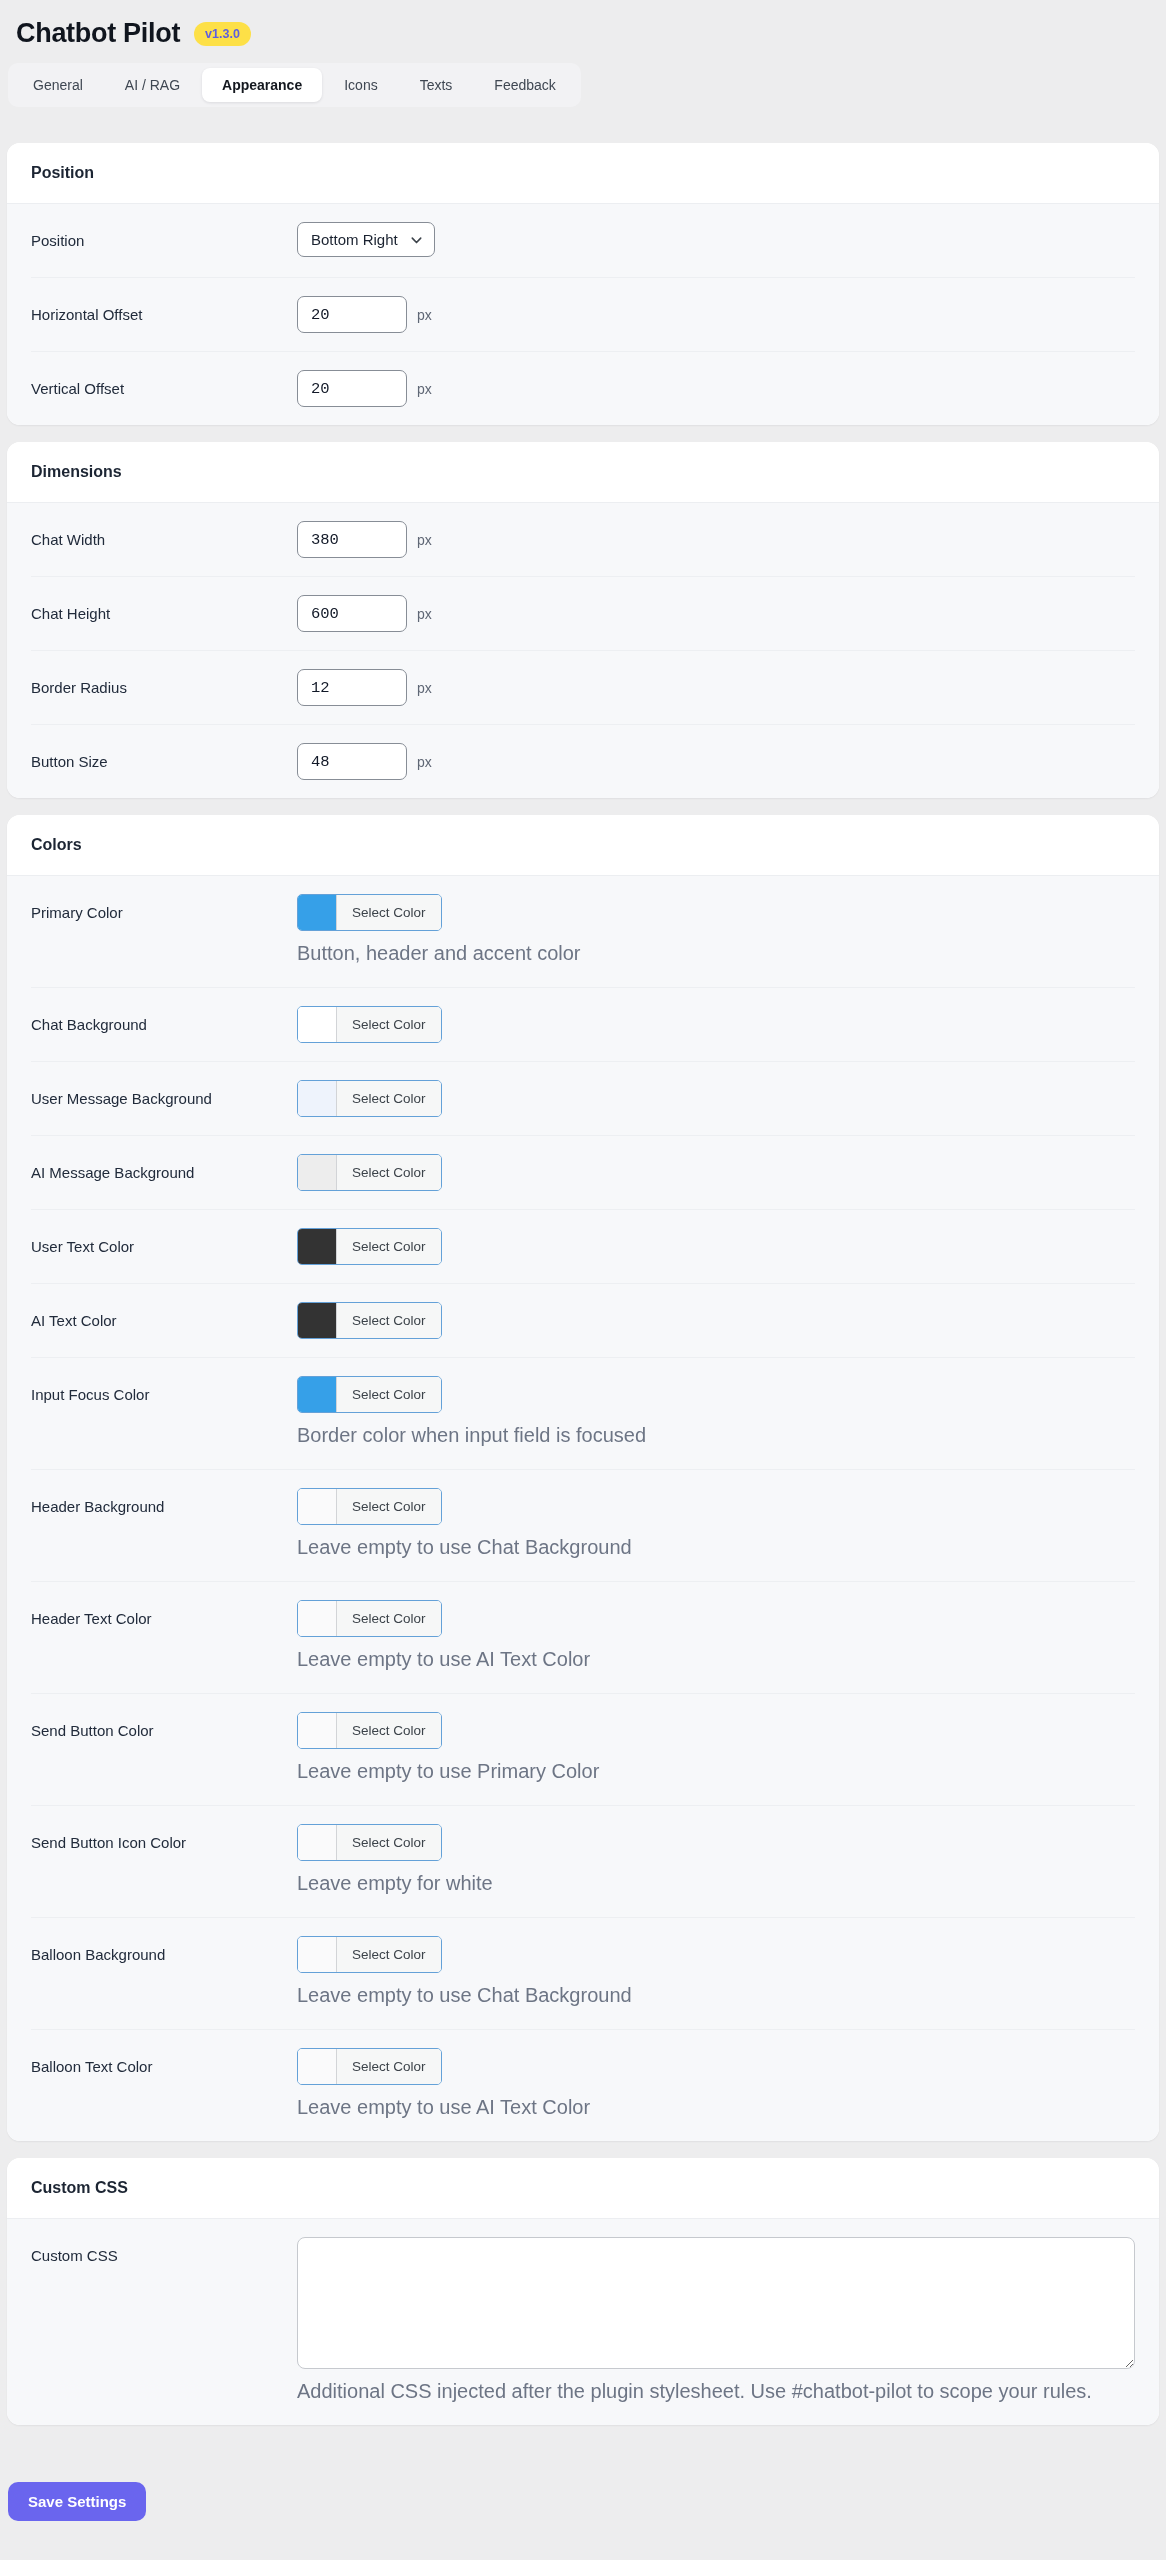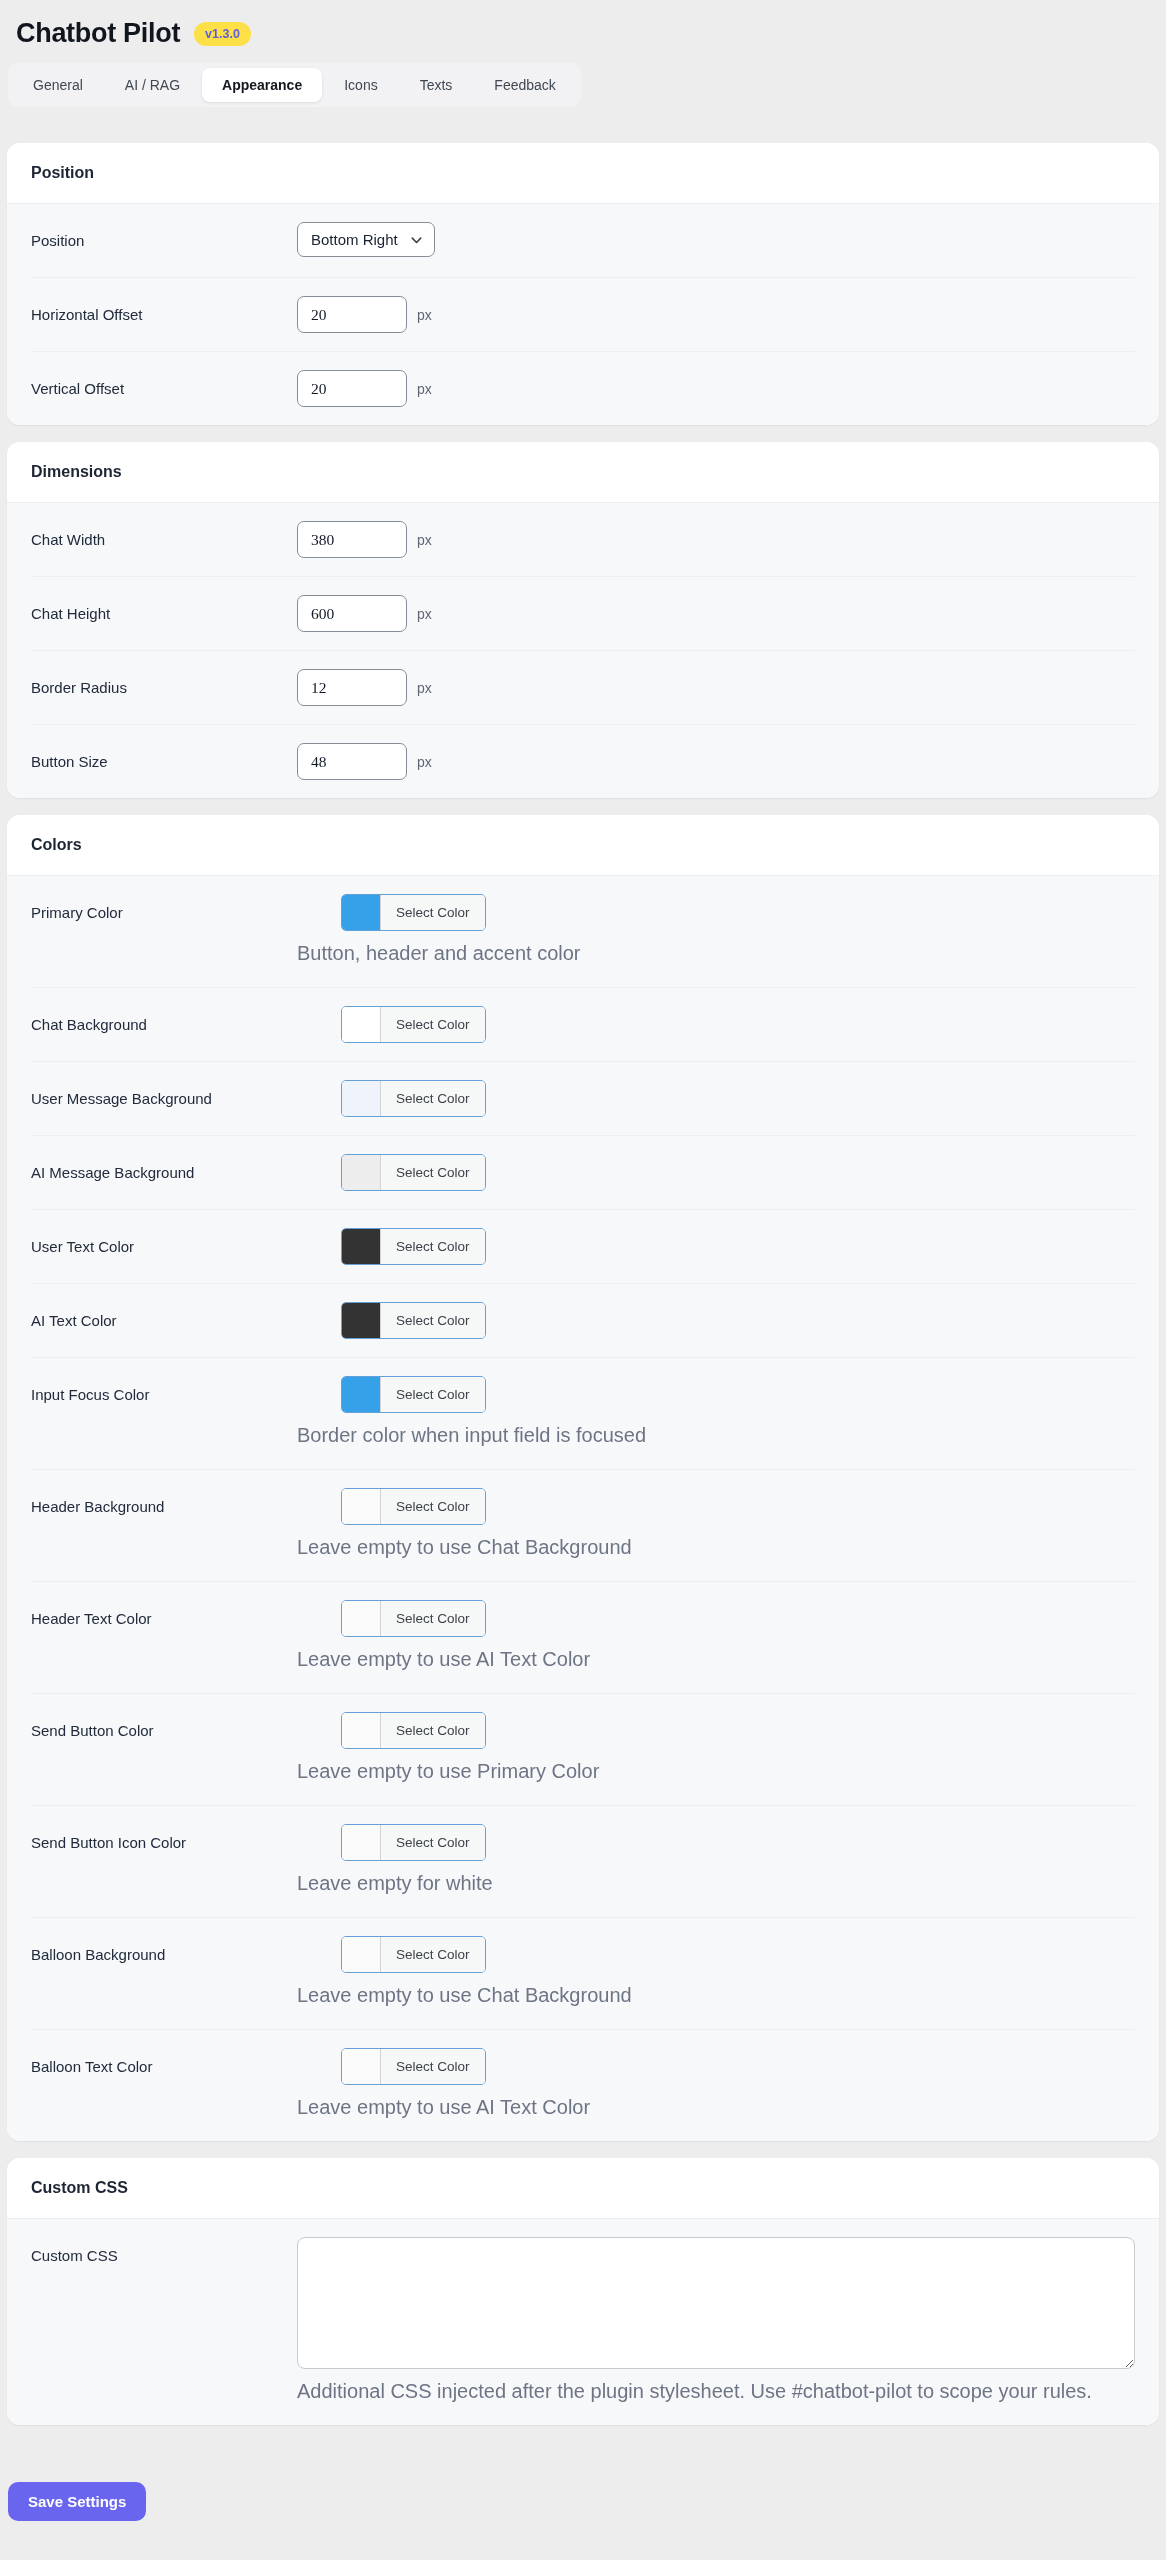--- a/index.html
+++ b/index.html
@@ -65,29 +65,29 @@
     background: #ffffff; border: 1px solid #878d96; border-radius: 7px;
     padding: 8px 36px 8px 13px; font-size: 15px; color: #1a2230; font-family: inherit;
     cursor: pointer;
   }
   .chevron { position: absolute; right: 11px; top: 50%; transform: translateY(-50%); pointer-events: none; line-height: 0; }
 
   
   input.ctl-num {
     width: 110px; height: 37px; background: #ffffff;
     border: 1px solid #878d96; border-radius: 7px; padding: 0 13px;
-    font-size: 15.5px; color: #111827; font-family: Liberation Serif, serif;
+    font-size: 15.5px; color: #111827; font-family: Liberation Mono, monospace;
   }
   .unit { margin-left: 10px; font-size: 14px; color: #5f6775; }
 
   
   .color-btn {
     display: inline-flex; align-items: stretch; height: 37px; padding: 0;
     border: 1px solid #64a1d8; border-radius: 5px; overflow: hidden;
-    background: #f6f7f7; cursor: pointer; font-family: inherit; margin-left: 44px;
+    background: #f6f7f7; cursor: pointer; font-family: inherit;
   }
   .swatch { width: 39px; display: block; border-right: 1px solid #d2d4d7; }
   .swatch--empty { background: #fafafb; }
   .color-btn-label {
     display: flex; align-items: center; padding: 0 15px;
     font-size: 13.5px; color: #3c434a; background: #f6f7f7; white-space: nowrap;
   }
 
   
   .hint { margin-top: 12px; font-size: 20px; color: #6d7585; line-height: 20px; }

